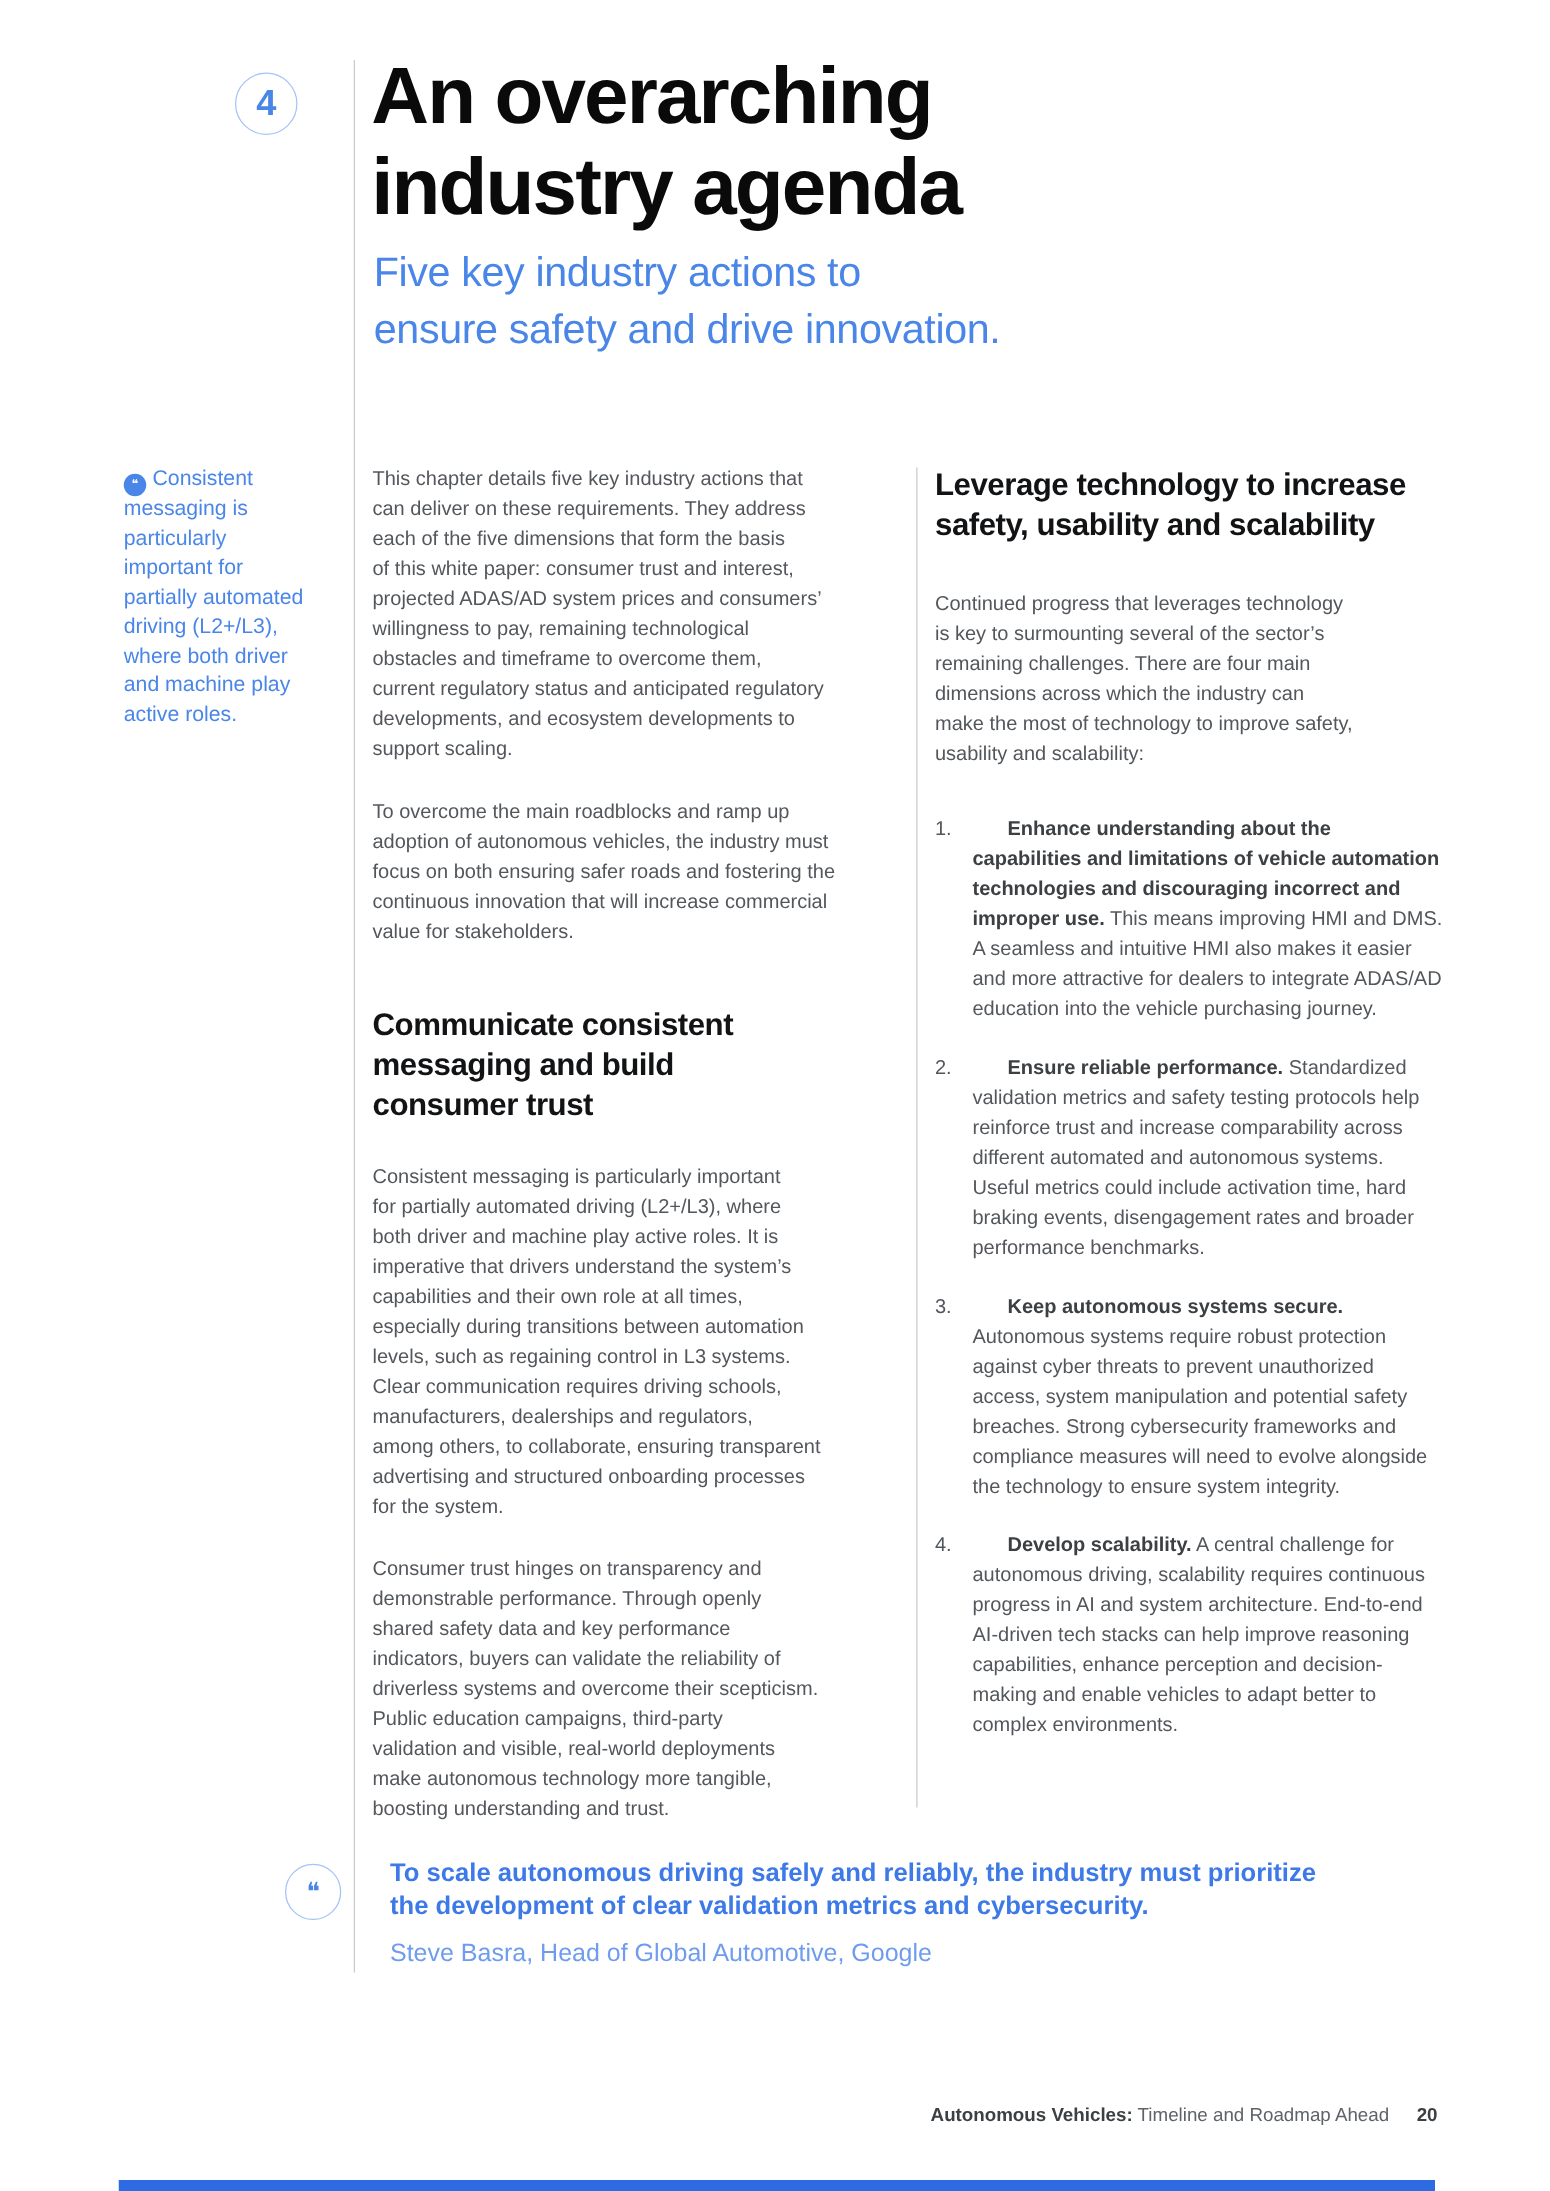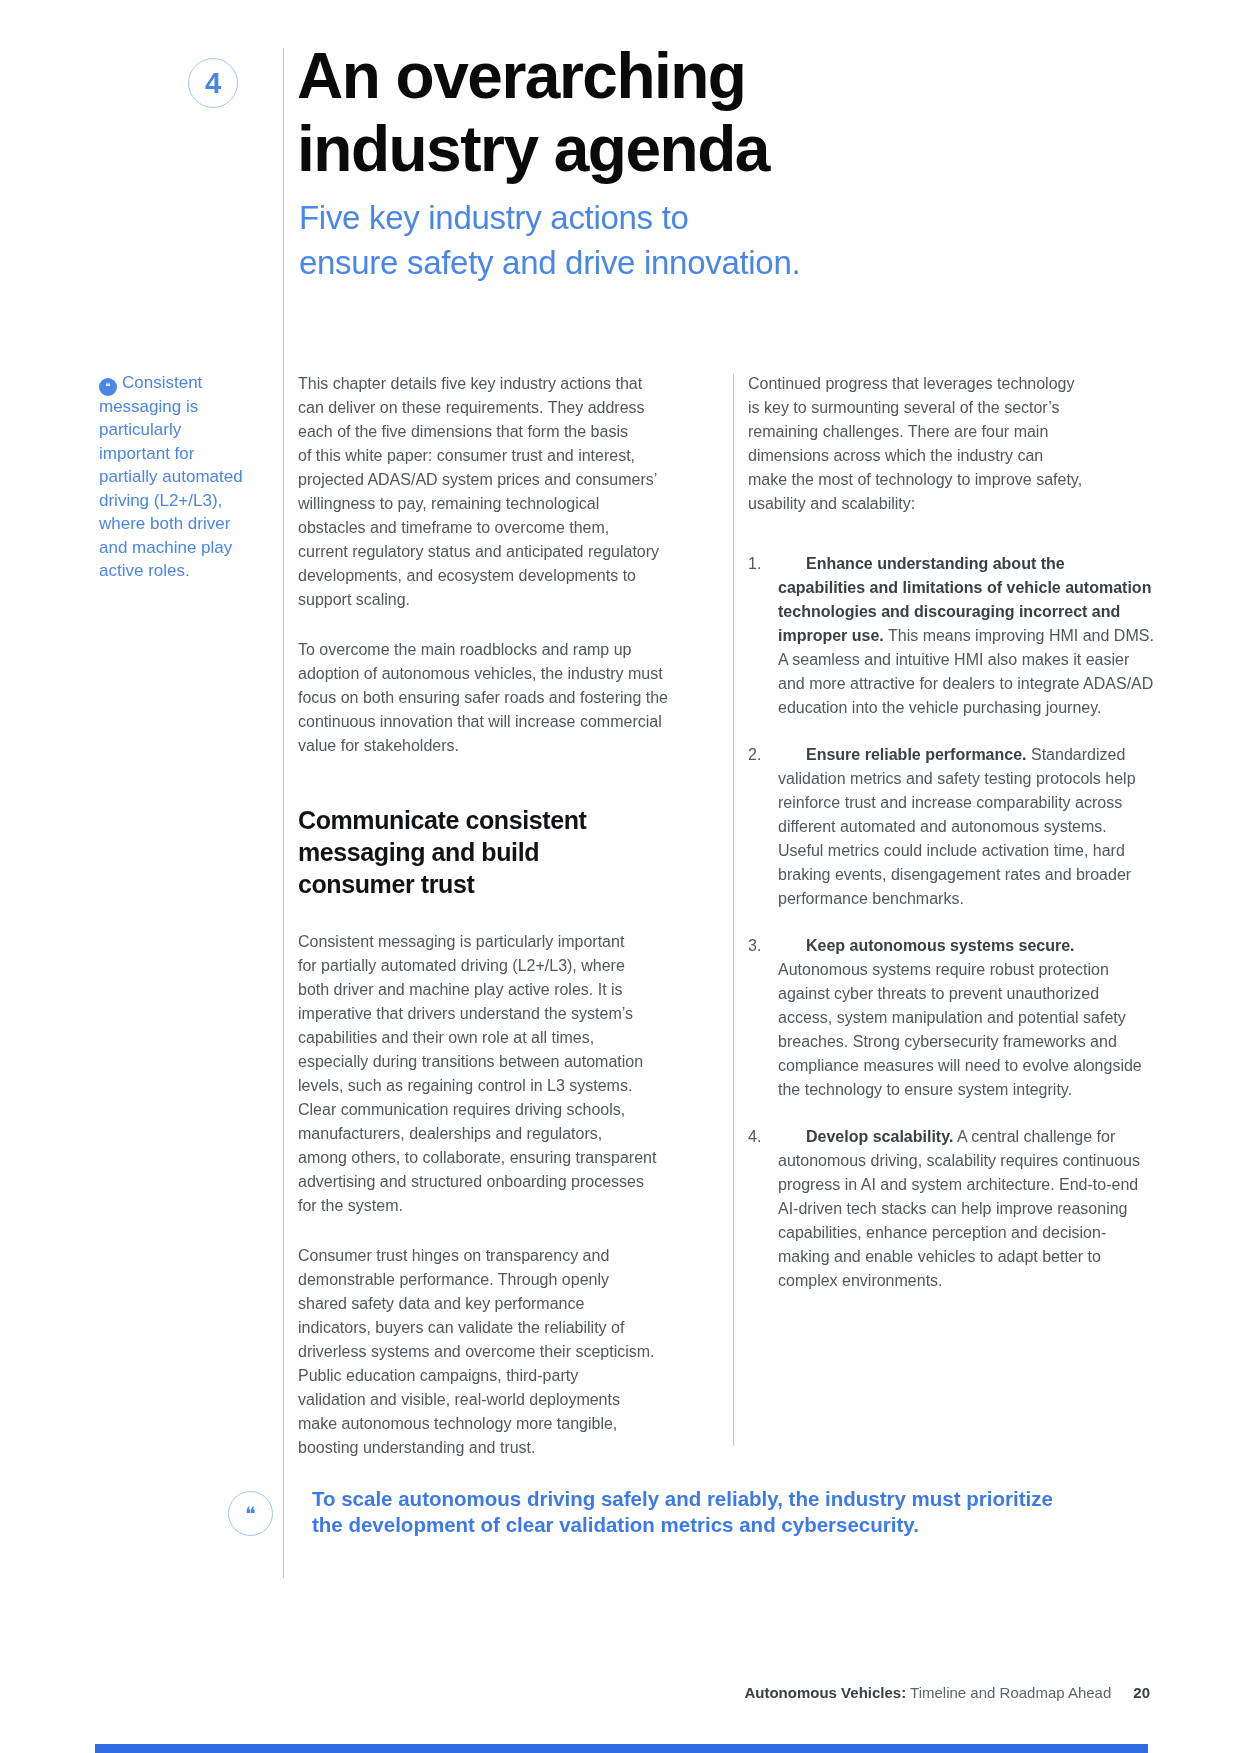--- a/index.html
+++ b/index.html
@@ -147,20 +147,22 @@
 shared safety data and key performance
 indicators, buyers can validate the reliability of
 driverless systems and overcome their scepticism.
 Public education campaigns, third-party
 validation and visible, real-world deployments
 make autonomous technology more tangible,
 boosting understanding and trust.</p>
   </div>
 
   <div class="col col2">
+    <h2 class="section-h">Leverage technology to increase
+safety, usability and scalability</h2>
     <p class="body-p">Continued progress that leverages technology
 is key to surmounting several of the sector’s
 remaining challenges. There are four main
 dimensions across which the industry can
 make the most of technology to improve safety,
 usability and scalability:</p>
 
     <div class="items">
       <div class="item">
         <div class="item-num">1.</div>
@@ -192,19 +194,20 @@
       </div>
     </div>
   </div>
 
   <div class="quote-circle">
     <span>❝</span>
   </div>
   <div class="pull-quote">
     <div class="quote-text">To scale autonomous driving safely and reliably, the industry must prioritize
 the development of clear validation metrics and cybersecurity.</div>
+    <div class="quote-attr">Steve Basra, Head of Global Automotive, Google</div>
   </div>
 
   <div class="footer"><span class="ft-bold">Autonomous Vehicles:</span><span> Timeline and Roadmap Ahead</span><span class="ft-page">20</span></div>
 
   <div class="bottom-bar"></div>
 
 </div>
 
 </body></html>

